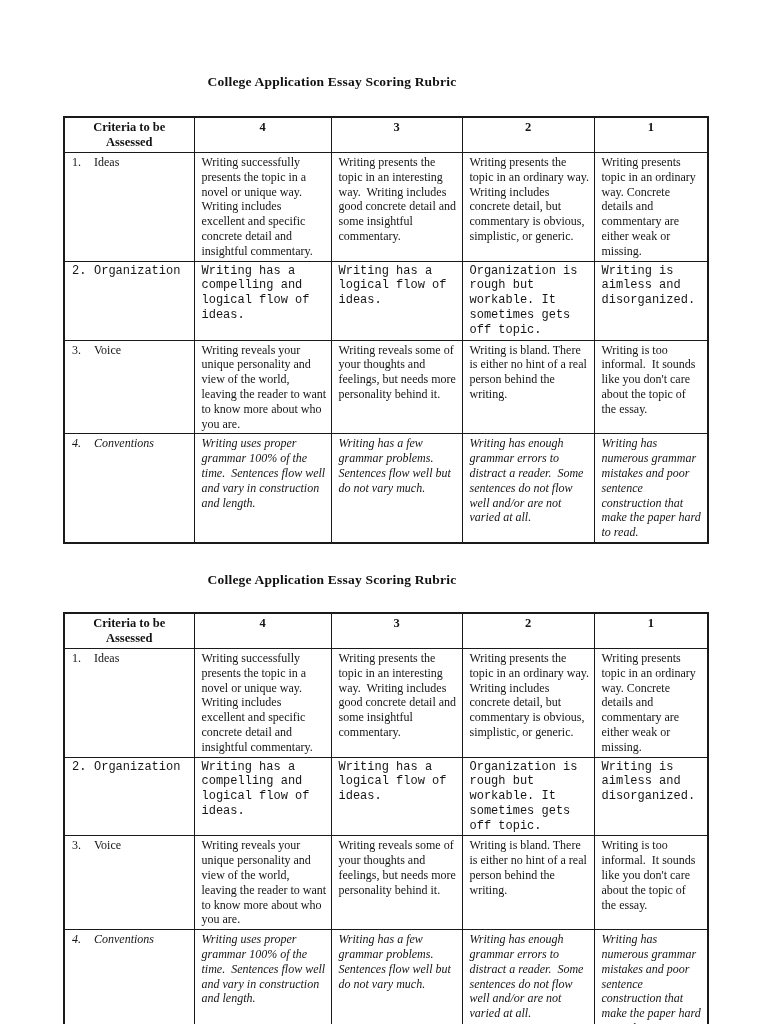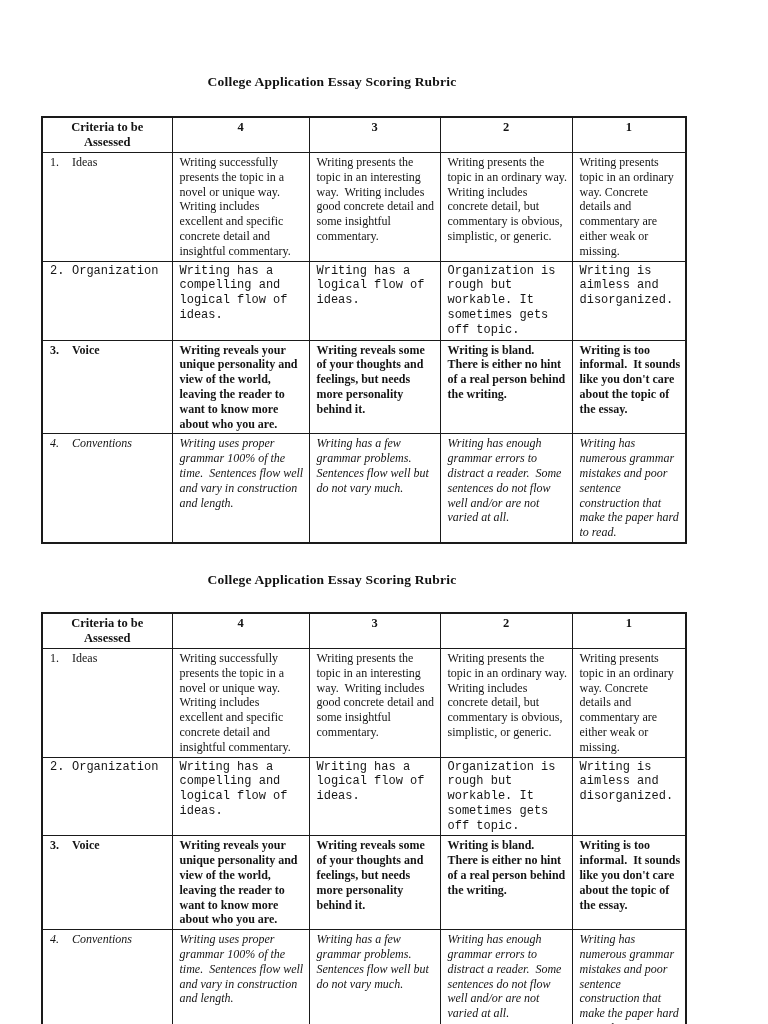--- a/index.html
+++ b/index.html
@@ -24,21 +24,21 @@
     line-height: 16px;
     letter-spacing: 0.2px;
     color: #121212;
   }
   .doc-title.first  { padding-top: 74px; }
   .doc-title.second { padding-top: 28px; }
   table.rubric {
     border-collapse: collapse;
     table-layout: fixed;
     width: 644px;
-    margin-left: 41px;
+    margin-left: 63px;
     border: 2px solid #1a1a1a;
   }
   table.rubric.t1 { margin-top: 26px; }
   table.rubric.t2 { margin-top: 24px; }
   table.rubric td {
     border: 1px solid #1a1a1a;
     vertical-align: top;
     font-size: 12px;
     line-height: 14.8px;
     padding: 2px 4px 2px 7px;
@@ -53,21 +53,21 @@
   tr.hdr-row { height: 34px; }
   tr.hdr-row td {
     font-weight: bold;
     text-align: center;
     font-size: 12.5px;
     line-height: 15px;
     padding: 2px 4px;
   }
   tr.r-ideas        { height: 107px; padding-left: 29px; }
   tr.r-organization { height: 61px; font-family: Liberation Mono, monospace; }
-  tr.r-voice        { height: 89px; font-weight: bold; }
+  tr.r-voice        { height: 89px; }
   tr.r-conventions  { height: 93px; font-style: italic; }
   td.crit .num {
     display: inline-block;
     width: 22px;
     white-space: nowrap;
   }
 </style>
 </head>
 <body>
 

